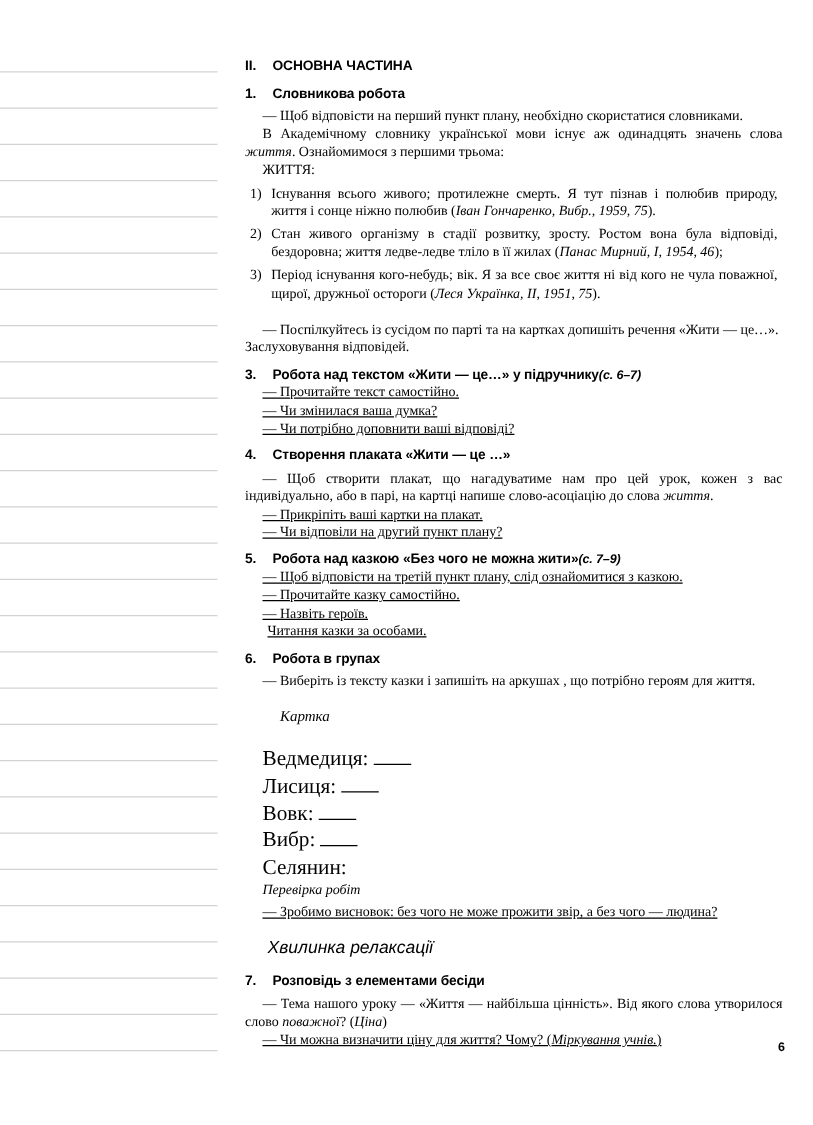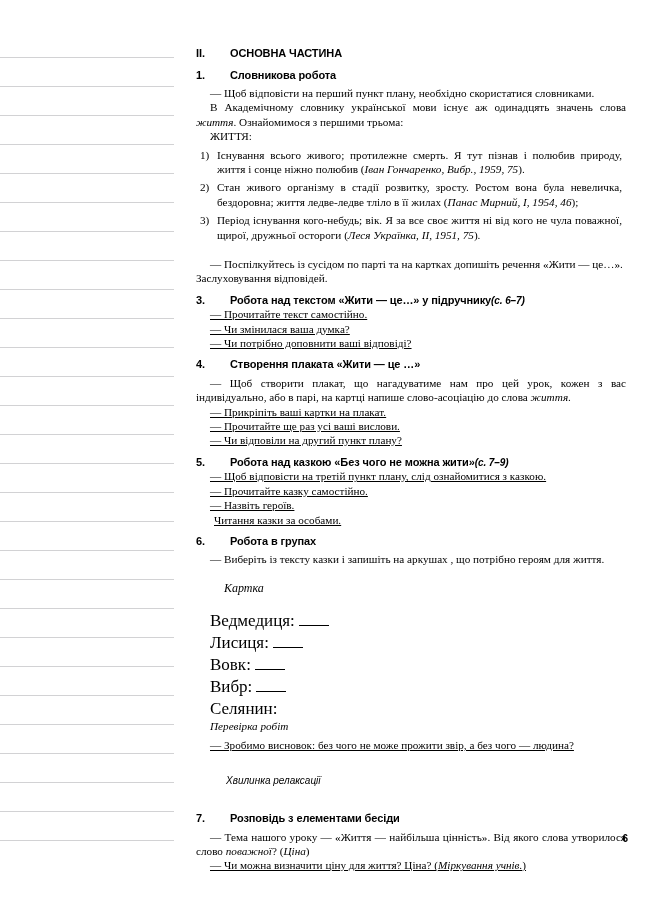--- a/index.html
+++ b/index.html
@@ -46,21 +46,21 @@
     font-weight: bold;
     font-size: 11px;
     letter-spacing: -0.1px;
     margin: 0 0 0 0;
     padding: 0;
     line-height: 1.32;
     white-space: nowrap;
   }
   .heading .num {
     display: inline-block;
-    width: 34px;
+    width: 22px;
   }
   .heading .pgref {
     font-style: italic;
     font-weight: bold;
     font-size: 10px;
   }
   .roman-head { padding-top: 0; }
 
   
   p.body {
@@ -141,24 +141,24 @@
   .check-title {
     font-size: 11.2px;
     line-height: 1.285;
     font-style: italic;
     text-indent: 14px;
     margin: 0;
   }
   .relax {
     font-family: "Liberation Sans", "DejaVu Sans", sans-serif;
     font-style: italic;
-    font-size: 10px;
-    line-height: 1.285;
-    text-indent: 14px;
-    margin: 16px;
+    font-size: 14px;
+    line-height: 1.285;
+    text-indent: 14px;
+    margin: 4px;
     padding-top: 7px;
   }
   .gap-sm { height: 7px; }
   .gap-xs { height: 4px; }
 
   
   #page-number {
     position: absolute;
     right: 22px;
     top: 833px;
@@ -211,21 +211,21 @@
   <div class="heading">
     <span class="num">1.</span><span>Словникова робота</span>
   </div>
   <div class="gap-xs"></div>
   <p class="body">— Щоб відповісти на перший пункт плану, необхідно скористатися словниками.</p>
   <p class="body">В Академічному словнику української мови існує аж одинадцять значень слова <i>життя</i>. Ознайомимося з першими трьома:</p>
   <p class="word-head">ЖИТТЯ:</p>
 
   <ol class="defs">
     <li><span class="lnum">1)</span><span>Існування всього живого; протилежне смерть. Я тут пізнав і полюбив природу, життя і сонце ніжно полюбив (</span><i>Іван Гончаренко, Вибр., 1959, 75</i><span>).</span></li>
-    <li><span class="lnum">2)</span><span>Стан живого організму в стадії розвитку, зросту. Ростом вона була невеличка, бездоровна; життя ледве-ледве тліло в її жилах (</span><i>Панас Мирний, I, 1954, 46</i><span>);</span></li>
+    <li><span class="lnum">2)</span><span>Стан живого організму в стадії розвитку, зросту. Ростом вона була відповіді, бездоровна; життя ледве-ледве тліло в її жилах (</span><i>Панас Мирний, I, 1954, 46</i><span>);</span></li>
     <li><span class="lnum">3)</span><span>Період існування кого-небудь; вік. Я за все своє життя ні від кого не чула поважної, щирої, дружньої остороги (</span><i>Леся Українка, II, 1951, 75</i><span>).</span></li>
   </ol>
 
   <div class="gap-sm"></div>
   <div class="gap-xs"></div>
   <p class="body">— Поспілкуйтесь із сусідом по парті та на картках допишіть речення «Жити — це…».</p>
   <p class="body noind">Заслуховування відповідей.</p>
 
   <div class="gap-sm"></div>
   <div class="heading">
@@ -235,21 +235,20 @@
   <p class="dash">— Чи змінилася ваша думка?</p>
   <p class="dash">— Чи потрібно доповнити ваші відповіді?</p>
 
   <div class="gap-sm"></div>
   <div class="heading">
     <span class="num">4.</span><span>Створення плаката «Жити — це …»</span>
   </div>
   <div class="gap-xs"></div>
   <p class="body">— Щоб створити плакат, що нагадуватиме нам про цей урок, кожен з вас індивідуально, або в парі, на картці напише слово-асоціацію до слова <i>життя</i>.</p>
   <p class="dash">— Прикріпіть ваші картки на плакат.</p>
-  <p class="dash">— Прочитайте ще раз усі ваші вислови.</p>
   <p class="dash">— Чи відповіли на другий пункт плану?</p>
 
   <div class="gap-sm"></div>
   <div class="heading">
     <span class="num">5.</span><span>Робота над казкою «Без чого не можна жити»</span><span class="pgref">(с. 7–9)</span>
   </div>
   <p class="dash">— Щоб відповісти на третій пункт плану, слід ознайомитися з казкою.</p>
   <p class="dash">— Прочитайте казку самостійно.</p>
   <p class="dash">— Назвіть героїв.</p>
   <p class="dash" style="text-indent:0;margin-left:18px;">Читання казки за особами.</p>
@@ -270,17 +269,17 @@
   <div class="gap-xs"></div>
   <p class="dash">— Зробимо висновок: без чого не може прожити звір, а без чого — людина?</p>
   <p class="relax">Хвилинка релаксації</p>
 
   <div class="gap-sm"></div>
   <div class="heading">
     <span class="num">7.</span><span>Розповідь з елементами бесіди</span>
   </div>
   <div class="gap-xs"></div>
   <p class="body">— Тема нашого уроку — «Життя — найбільша цінність». Від якого слова утворилося слово <i>поважної</i>? (<i>Ціна</i>)</p>
-  <p class="dash"><span>— Чи можна визначити ціну для життя? Ціна? (</span><i>Міркування учнів.</i><span>)</span></p>
+  <p class="dash"><span>— Чи можна визначити ціну для життя? Чому? (</span><i>Міркування учнів.</i><span>)</span></p>
 
 </div>
 
 <div id="page-number">6</div>
 
 </body></html>

